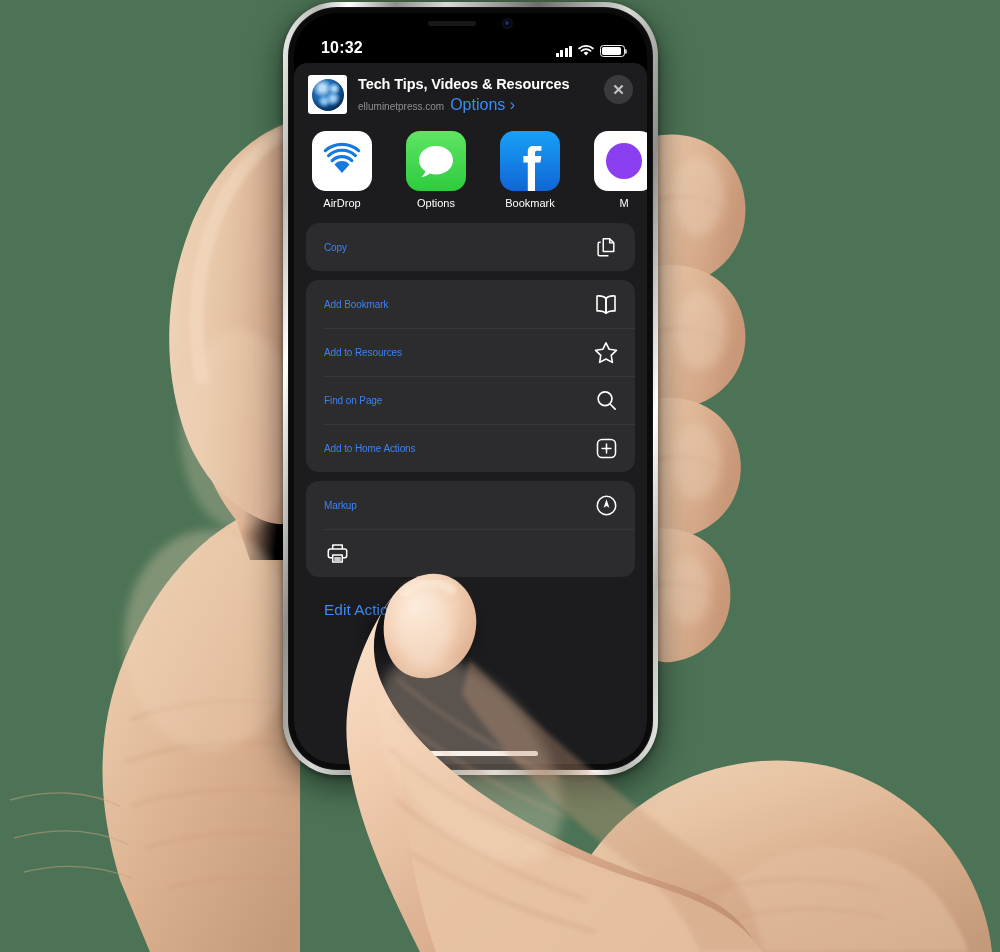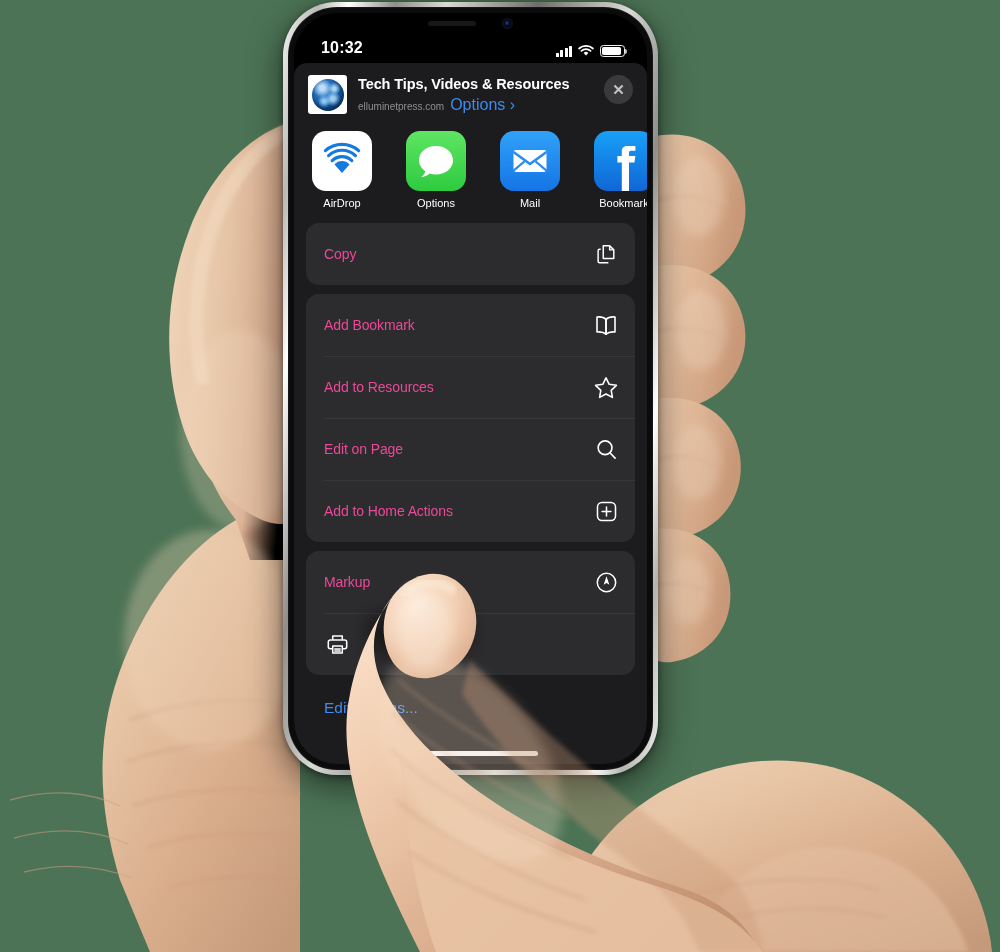--- a/index.html
+++ b/index.html
@@ -183,24 +183,24 @@
   .tile-facebook { background: linear-gradient(#18a0f7, #1066d6); }
   .tile-messenger { background: #fff; }
 
   
   #actions {
     padding: 0 12px;
     display: flex; flex-direction: column; gap: 9px;
   }
   .group { background: #2c2c2e; border-radius: 13px; overflow: hidden; }
   .row {
-    height: 62px;
+    height: 48px;
     display: flex; align-items: center;
     padding: 0 16px 0 18px;
-    color: #ec4899; font-size: 14px;
+    color: #3b82f6; font-size: 10px;
     position: relative; cursor: pointer;
   }
   .row .txt { flex: 1; letter-spacing: -.1px; }
   .row .ico { width: 26px; height: 26px; flex: 0 0 26px;
     display: flex; align-items: center; justify-content: center; }
   .row + .row::before {
     content: ""; position: absolute; left: 18px; right: 0; top: 0;
     height: 1px; background: rgba(255,255,255,.055);
   }
 
@@ -417,30 +417,20 @@
                 <path d="M21 6 C31 6 38 12.4 38 20.3 C38 28.2 31 34.5 21 34.5
                          C18.7 34.5 16.5 34.2 14.6 33.6
                          C12.3 35.6 9 37 6.2 37.3
                          C8.6 35.4 10 33.1 10.2 31.2
                          C6.4 28.5 4 24.7 4 20.3 C4 12.4 11 6 21 6 Z" fill="#fff"></path>
               </svg>
             </div>
             <div class="label">Options</div>
           </div>
 
-          <div class="app">
-            <div class="tile tile-mail">
-              <svg width="40" height="40" viewBox="0 0 40 40">
-                <rect x="3.5" y="9" width="33" height="22" rx="2.4" fill="#fff"></rect>
-                <path d="M3.5 11 L20 23 L36.5 11" stroke="#2a8bf2" stroke-width="2.6" fill="none" stroke-linejoin="round"></path>
-                <path d="M3.5 29.6 L14.5 20.4 M36.5 29.6 L25.5 20.4" stroke="#2a8bf2" stroke-width="2.1" fill="none"></path>
-              </svg>
-            </div>
-            <div class="label">Mail</div>
-          </div>
 
           <div class="app">
             <div class="tile tile-facebook">
               <svg width="60" height="60" viewBox="0 0 60 60">
                 <path d="M37.5 15 L33 15 C29.4 15 27.8 17.2 27.8 20.6 L27.8 25 L23.4 25
                          L23.4 31.6 L27.8 31.6 L27.8 60 L35 60 L35 31.6 L40.4 31.6
                          L41.4 25 L35 25 L35 21.9 C35 20.4 35.6 19.8 37.2 19.8 L41.4 19.8
                          L41.4 15 Z" fill="#fff"></path>
               </svg>
             </div>
@@ -490,21 +480,21 @@
               <span class="txt">Add to Resources</span>
               <span class="ico">
                 <svg width="24" height="23" viewBox="0 0 24 23" fill="none" stroke="#fff" stroke-width="1.6" stroke-linejoin="round">
                   <path d="M12 1.8 L15.2 8.3 L22.4 9.3 L17.2 14.3 L18.4 21.4
                            L12 18 L5.6 21.4 L6.8 14.3 L1.6 9.3 L8.8 8.3 Z"></path>
                 </svg>
               </span>
             </div>
 
             <div class="row">
-              <span class="txt">Edit on Page</span>
+              <span class="txt">Find on Page</span>
               <span class="ico">
                 <svg width="23" height="23" viewBox="0 0 24 24" fill="none" stroke="#fff" stroke-width="1.7" stroke-linecap="round">
                   <circle cx="10.5" cy="10.2" r="7.2"></circle>
                   <path d="M15.8 15.6 L21 21"></path>
                 </svg>
               </span>
             </div>
 
             <div class="row">
               <span class="txt">Add to Home Actions</span>

